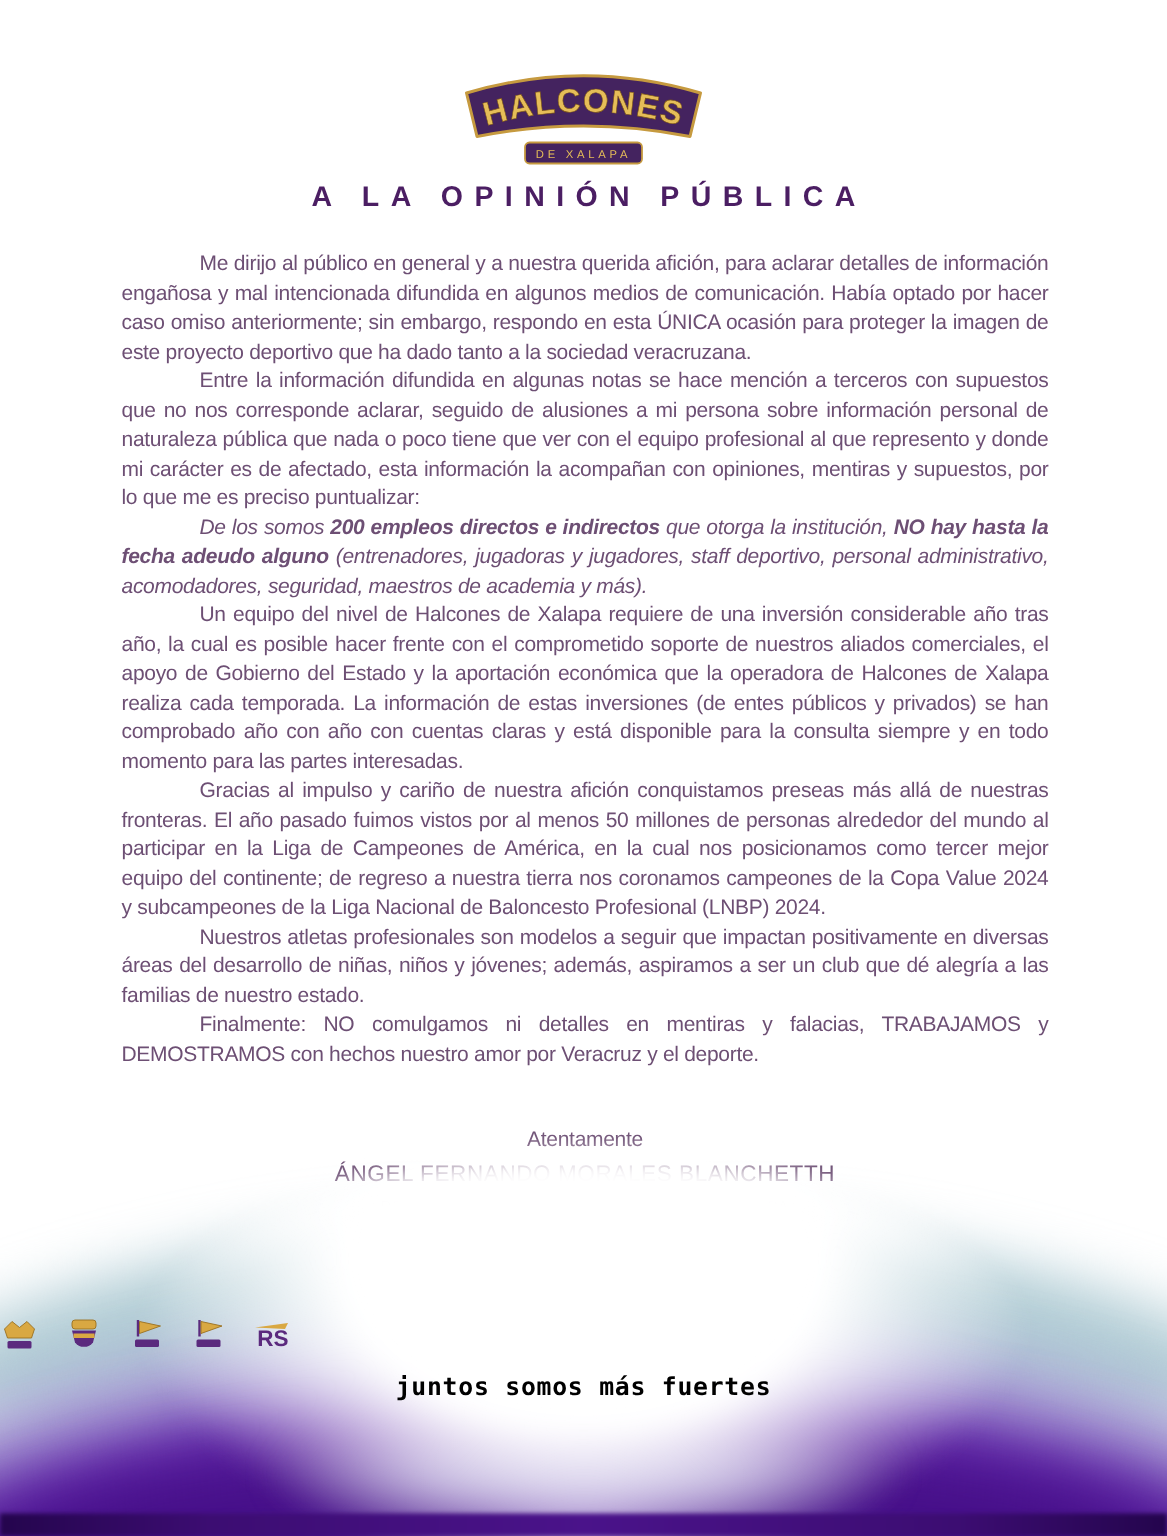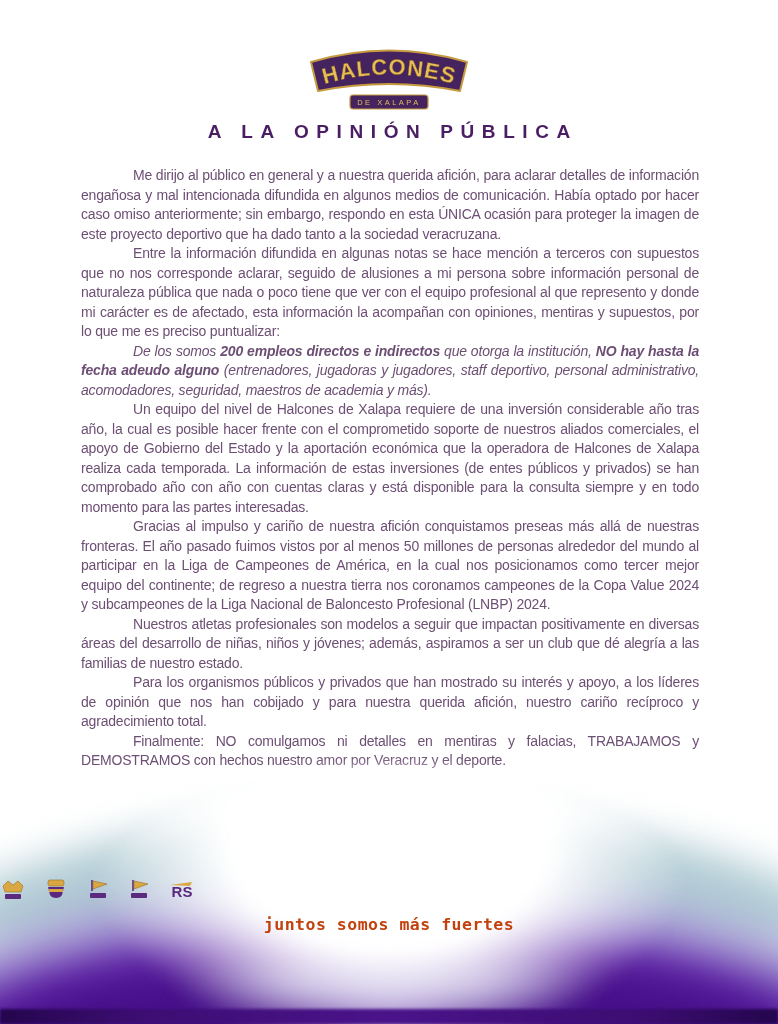--- a/index.html
+++ b/index.html
@@ -65,21 +65,21 @@
     position:absolute; left:0; right:0; bottom:0; height:15px; filter:blur(1.5px);
     background:linear-gradient(90deg, #24054d 0%, #3c0d72 18%, #4a138a 50%, #3c0d72 82%, #24054d 100%);
   }
 
   
   .footer-content { position:absolute; left:0; right:0; bottom:0; height:195px; z-index:2; }
   .mini-logos { position:absolute; top:48px; left:0; right:0; display:flex; justify-content:flex-start; align-items:flex-end; gap:17px; }
   .tagline {
     position:absolute; top:86px; left:0; width:100%; text-align:center;
     font-family:"DejaVu Sans Mono", monospace; font-weight:bold;
-    font-size:16.5px; letter-spacing:0.5px; color:#c2410c;
+    font-size:16.5px; letter-spacing:0.5px; color:#000000;
   }
 </style>
 </head>
 <body>
 
 <div class="page">
 
   <div class="logo-wrap">
     <svg width="168" height="72" viewBox="0 0 168 72">
       <path d="M6,18 Q84,-5 162,18 L155,47 Q84,33 13,47 Z" fill="#44235f" stroke="#c69a3f" stroke-width="2" stroke-linejoin="round"></path>
@@ -96,21 +96,20 @@
 
   <h1 class="title">A LA OPINIÓN PÚBLICA</h1>
 
   <main class="content">
     <p>Me dirijo al público en general y a nuestra querida afición, para aclarar detalles de información engañosa y mal intencionada difundida en algunos medios de comunicación. Había optado por hacer caso omiso anteriormente; sin embargo, respondo en esta ÚNICA ocasión para proteger la imagen de este proyecto deportivo que ha dado tanto a la sociedad veracruzana.</p>
     <p>Entre la información difundida en algunas notas se hace mención a terceros con supuestos que no nos corresponde aclarar, seguido de alusiones a mi persona sobre información personal de naturaleza pública que nada o poco tiene que ver con el equipo profesional al que represento y donde mi carácter es de afectado, esta información la acompañan con opiniones, mentiras y supuestos, por lo que me es preciso puntualizar:</p>
     <p class="p-emph"><span>De los somos </span><span class="seg-bold">200 empleos directos e indirectos</span><span> que otorga la institución, </span><span class="seg-bold">NO hay hasta la fecha adeudo alguno</span><span> (entrenadores, jugadoras y jugadores, staff deportivo, personal administrativo, acomodadores, seguridad, maestros de academia y más).</span></p>
     <p>Un equipo del nivel de Halcones de Xalapa requiere de una inversión considerable año tras año, la cual es posible hacer frente con el comprometido soporte de nuestros aliados comerciales, el apoyo de Gobierno del Estado y la aportación económica que la operadora de Halcones de Xalapa realiza cada temporada. La información de estas inversiones (de entes públicos y privados) se han comprobado año con año con cuentas claras y está disponible para la consulta siempre y en todo momento para las partes interesadas.</p>
     <p>Gracias al impulso y cariño de nuestra afición conquistamos preseas más allá de nuestras fronteras. El año pasado fuimos vistos por al menos 50 millones de personas alrededor del mundo al participar en la Liga de Campeones de América, en la cual nos posicionamos como tercer mejor equipo del continente; de regreso a nuestra tierra nos coronamos campeones de la Copa Value 2024 y subcampeones de la Liga Nacional de Baloncesto Profesional (LNBP) 2024.</p>
     <p>Nuestros atletas profesionales son modelos a seguir que impactan positivamente en diversas áreas del desarrollo de niñas, niños y jóvenes; además, aspiramos a ser un club que dé alegría a las familias de nuestro estado.</p>
-    <p>Para los organismos públicos y privados que han mostrado su interés y apoyo, a los líderes de opinión que nos han cobijado y para nuestra querida afición, nuestro cariño recíproco y agradecimiento total.</p>
     <p>Finalmente: NO comulgamos ni detalles en mentiras y falacias, TRABAJAMOS y DEMOSTRAMOS con hechos nuestro amor por Veracruz y el deporte.</p>
 
     <div class="signature">
       <div class="sig-salutation">Atentamente</div>
       <div class="sig-name">ÁNGEL FERNANDO MORALES BLANCHETTH</div>
       <div class="sig-role">PRESIDENTE DEL CLUB HALCONES DE XALAPA</div>
     </div>
   </main>
 
   <div class="waves">

